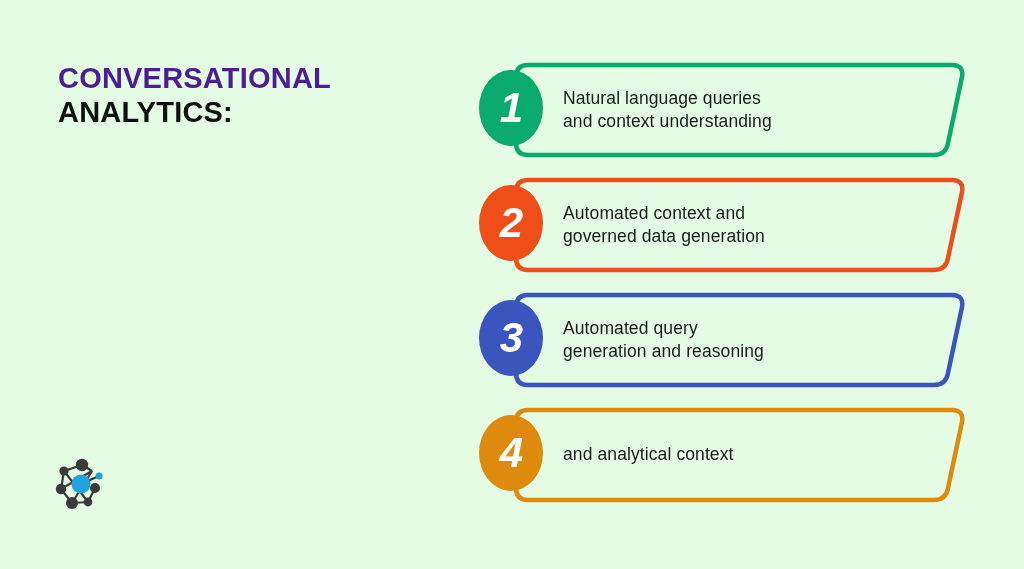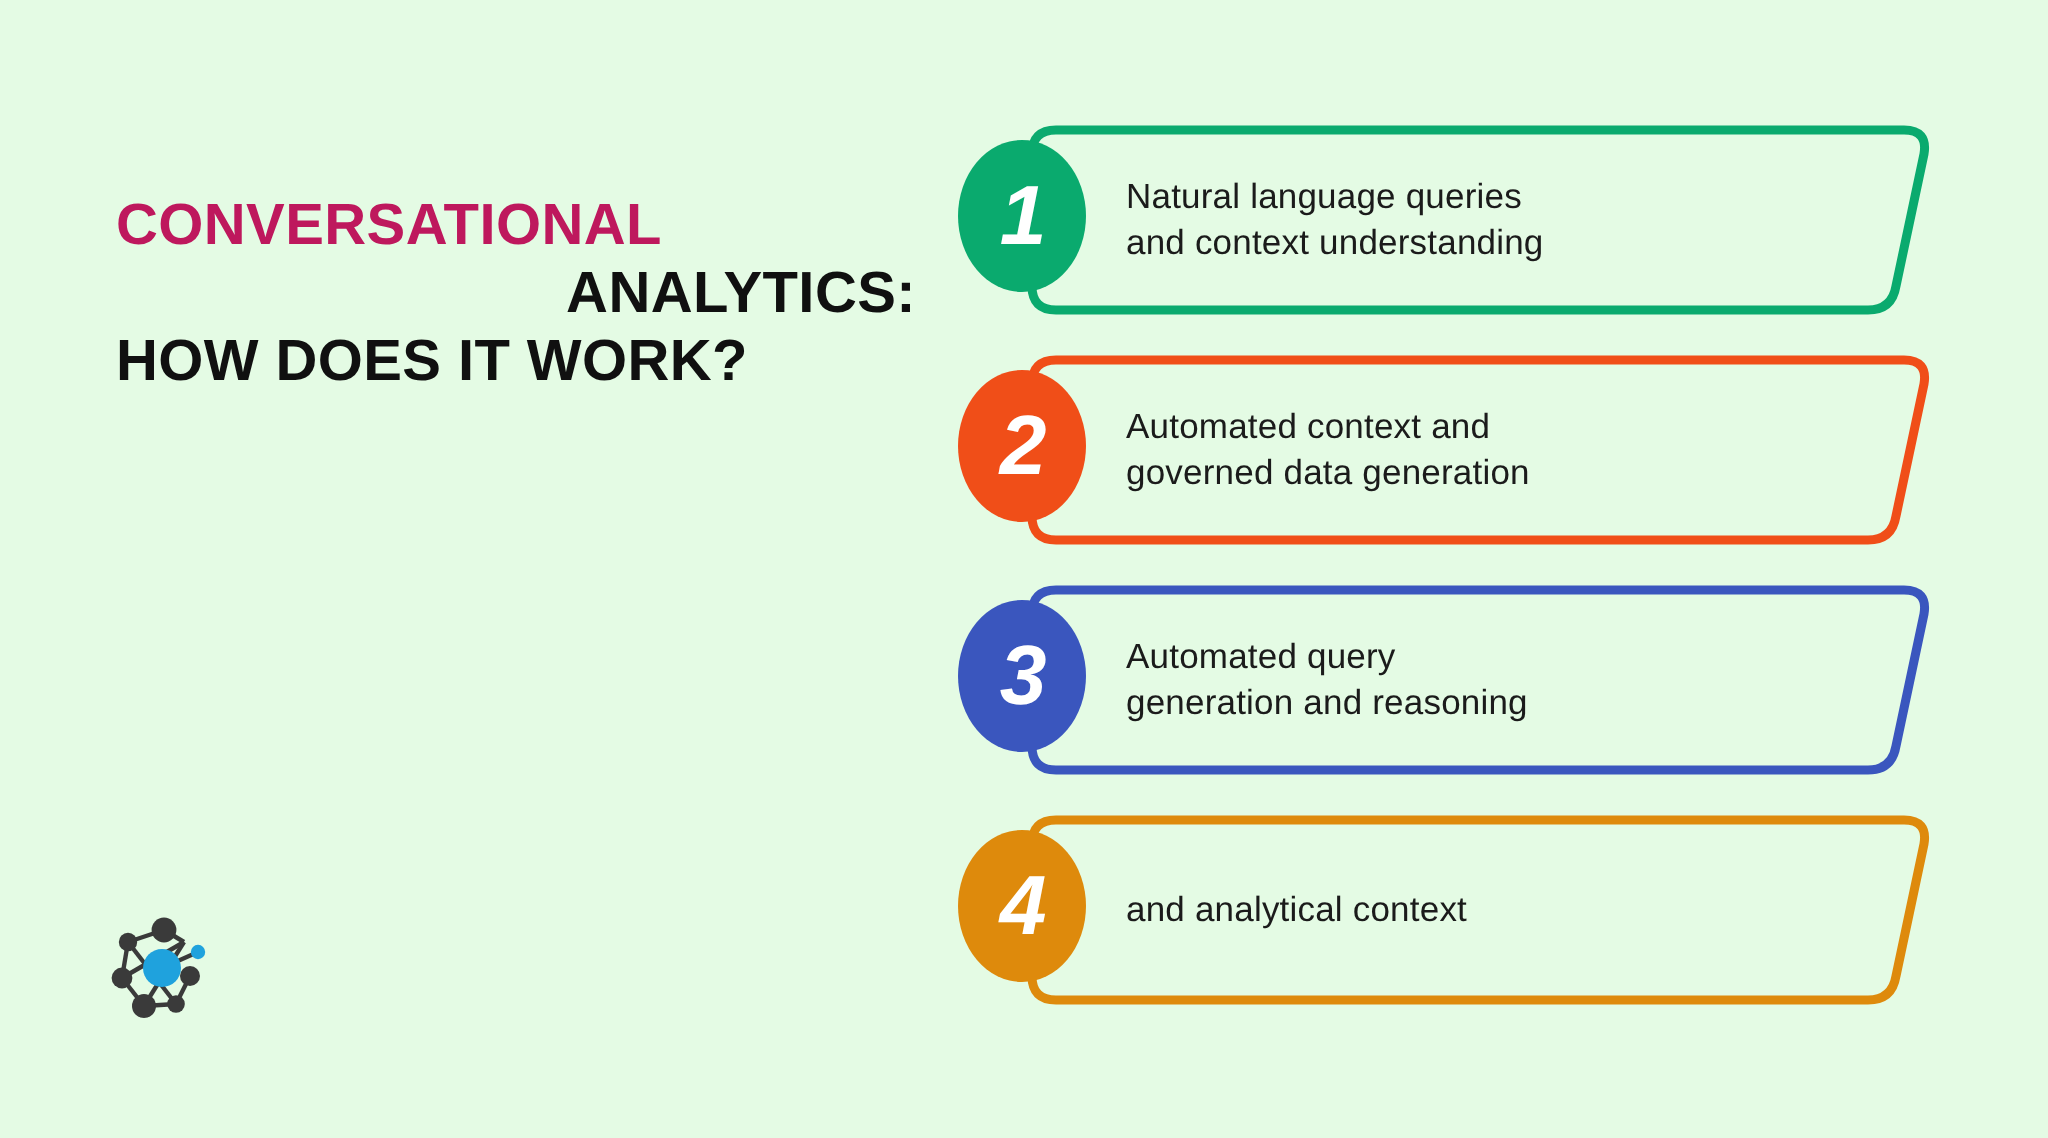--- a/index.html
+++ b/index.html
@@ -107,23 +107,22 @@
     width: 62px;
     height: 62px;
   }
 </style>
 </head>
 <body style="background: rgb(228, 251, 228);">
 
 <div class="slide" style="background: rgb(228, 251, 228);">
 
   <div class="title-block">
-    <div class="title-line" style="color: #be185d; margin-top: 35px;">CONVERSATIONAL</div>
-    <div class="title-line" style="color: rgb(16, 16, 16); text-align: right;">ANALYTICS:</div>
-    <div class="title-line" style="color: rgb(16, 16, 16);">HOW DOES IT WORK?</div>
+    <div class="title-line" style="color: #4c1d95;">CONVERSATIONAL</div>
+    <div class="title-line" style="color: rgb(16, 16, 16);">ANALYTICS:</div>
   </div>
 
   <div class="steps">
 
     <div class="step step-0">
       <svg class="step-svg" viewBox="0 0 520 100">
 
         <path d="M 58 5 Q 46 5 46 17 L 46 83 Q 46 95 58 95 L 464 95 Q 476 95 478 83 L 492 17 Q 494 5 482 5 Z" fill="none" stroke="#0aaa6e" stroke-width="4.5" stroke-linejoin="round"></path>
         <ellipse class="step-circle" cx="41" cy="48" rx="32" ry="38" fill="#0aaa6e"></ellipse>
       </svg>

